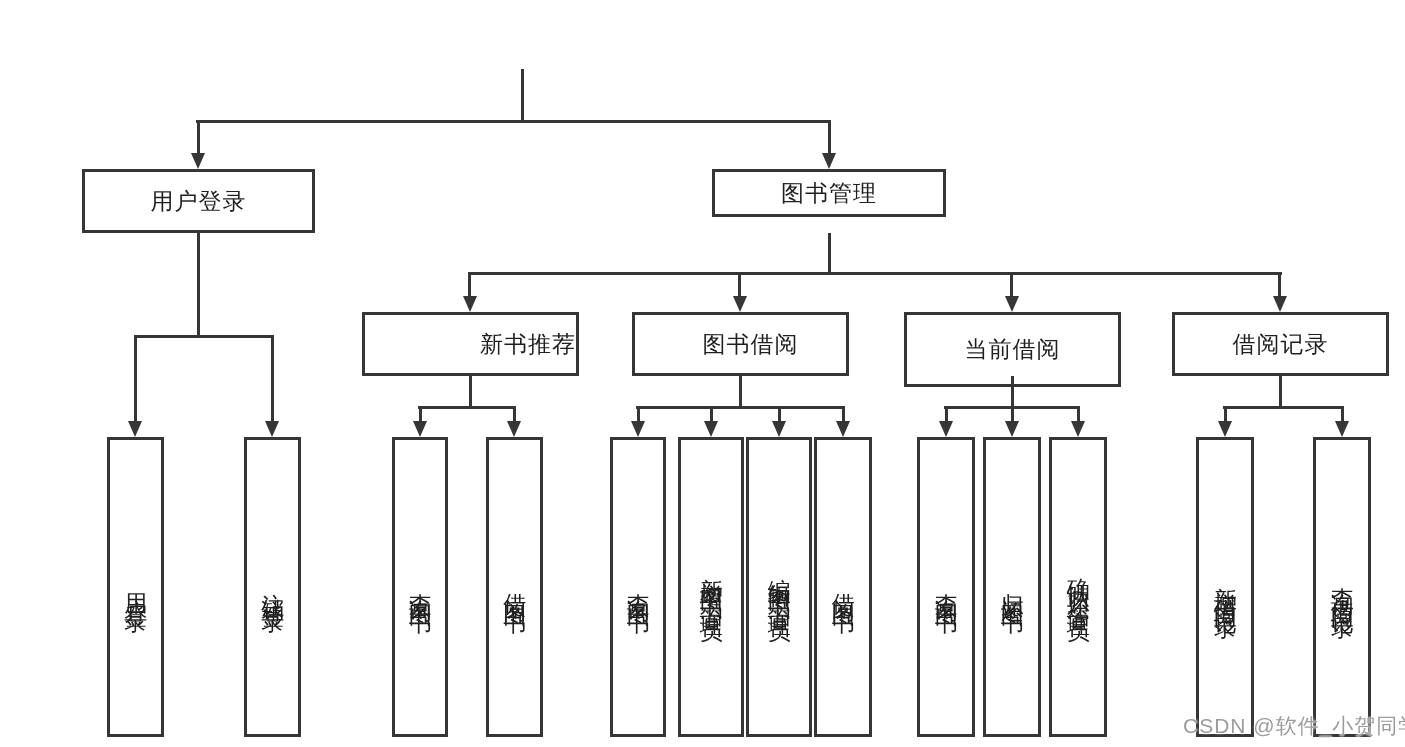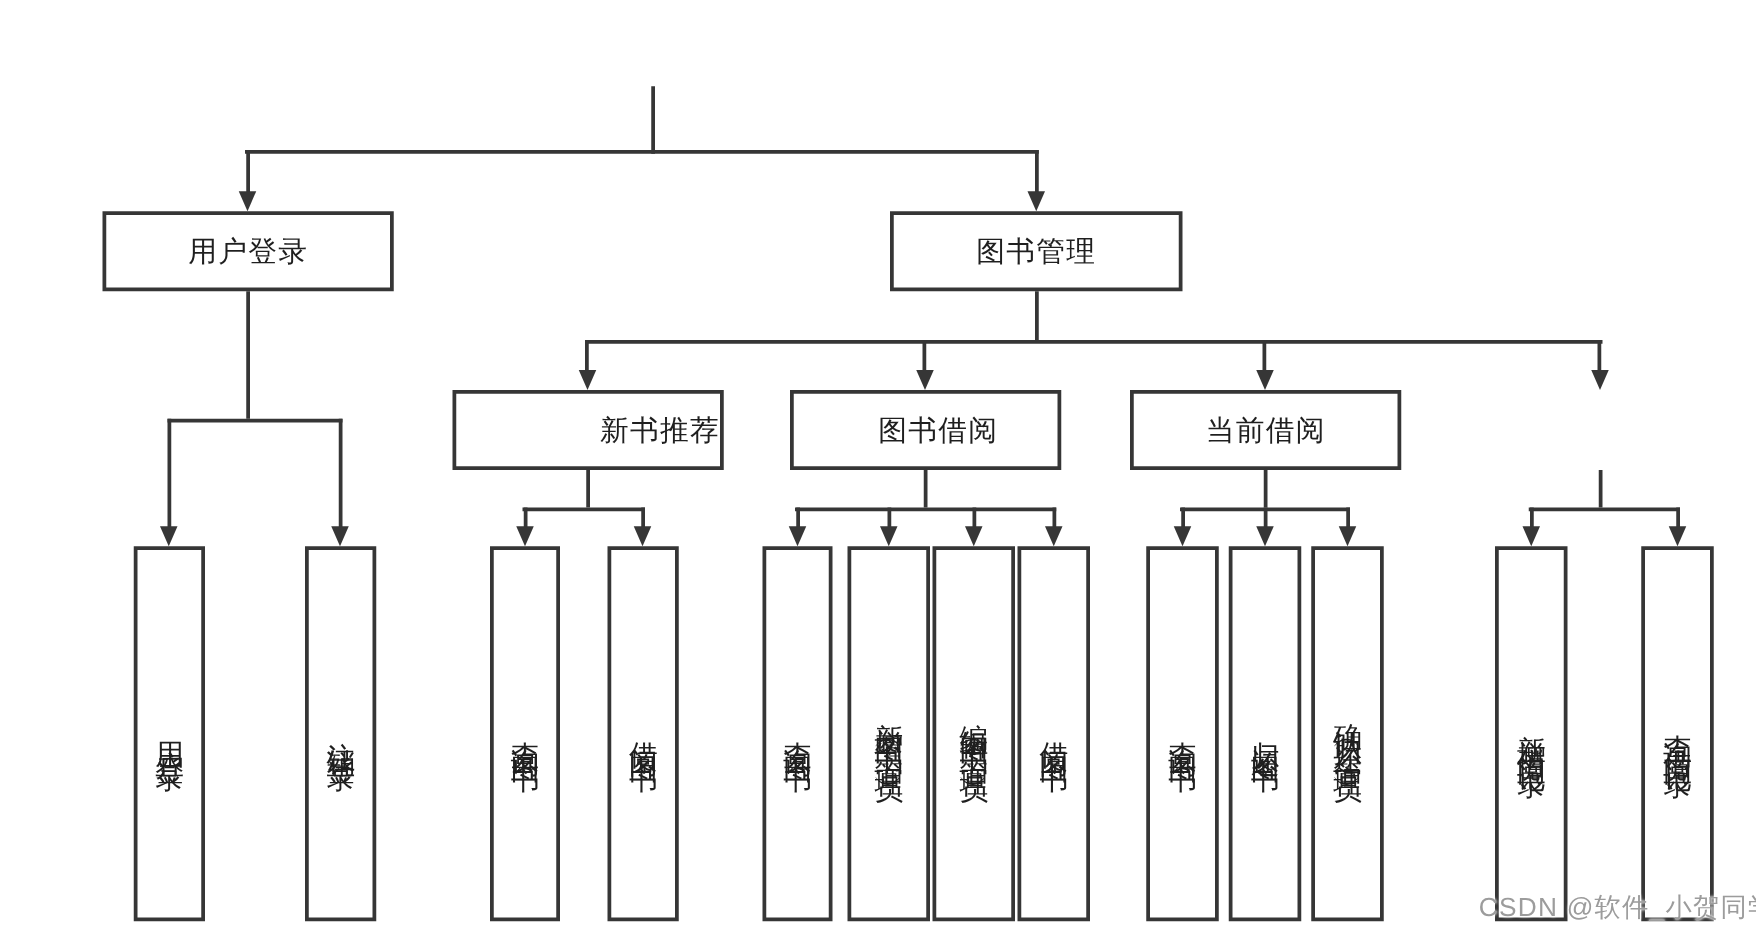--- a/index.html
+++ b/index.html
@@ -58,21 +58,21 @@
   <div class="vl" style="left:521px;top:69px;height:54px;"></div>
   <div class="hl" style="left:196px;top:120px;width:635px;"></div>
   <div class="vl" style="left:197px;top:120px;height:35px;"></div>
   <div class="ah" style="left:191px;top:153px;"></div>
   <div class="vl" style="left:828px;top:120px;height:35px;"></div>
   <div class="ah" style="left:822px;top:153px;"></div>
 
   <div class="box" style="left:82px;top:169px;width:233px;height:64px;">
     <span>用户登录</span>
   </div>
-  <div class="box" style="left:712px;top:169px;width:234px;height:64px;">
+  <div class="box" style="left:712px;top:169px;width:234px;height:48px;">
     <span>图书管理</span>
   </div>
 
   <div class="vl" style="left:197px;top:233px;height:102px;"></div>
   <div class="hl" style="left:134px;top:335px;width:140px;"></div>
   <div class="vl" style="left:134px;top:335px;height:87px;"></div>
   <div class="ah" style="left:128px;top:421px;"></div>
   <div class="vl" style="left:271px;top:335px;height:87px;"></div>
   <div class="ah" style="left:265px;top:421px;"></div>
 
@@ -93,22 +93,25 @@
   <div class="ah" style="left:1005px;top:296px;"></div>
   <div class="vl" style="left:1278px;top:272px;height:26px;"></div>
   <div class="ah" style="left:1273px;top:296px;"></div>
 
   <div class="box" style="left:362px;top:312px;width:217px;height:64px;justify-content:flex-end;">
     <span>新书推荐</span>
   </div>
   <div class="box" style="left:632px;top:312px;width:217px;height:64px;padding-left:20px;">
     <span>图书借阅</span>
   </div>
-  <div class="box" style="left:904px;top:312px;width:217px;height:64px;">
+  <div class="box" style="left:904px;top:312px;width:217px;height:75px;">
     <span>当前借阅</span>
+  </div>
+  <div class="box" style="left:1172px;top:312px;width:217px;height:64px;">
+    <span>借阅记录</span>
   </div>
 
   <div class="vl" style="left:469px;top:376px;height:30px;"></div>
   <div class="hl" style="left:418px;top:406px;width:98px;"></div>
   <div class="vl" style="left:419px;top:406px;height:16px;"></div>
   <div class="ah" style="left:413px;top:421px;"></div>
   <div class="vl" style="left:513px;top:406px;height:16px;"></div>
   <div class="ah" style="left:507px;top:421px;"></div>
 
   <div class="vl" style="left:739px;top:376px;height:30px;"></div>

